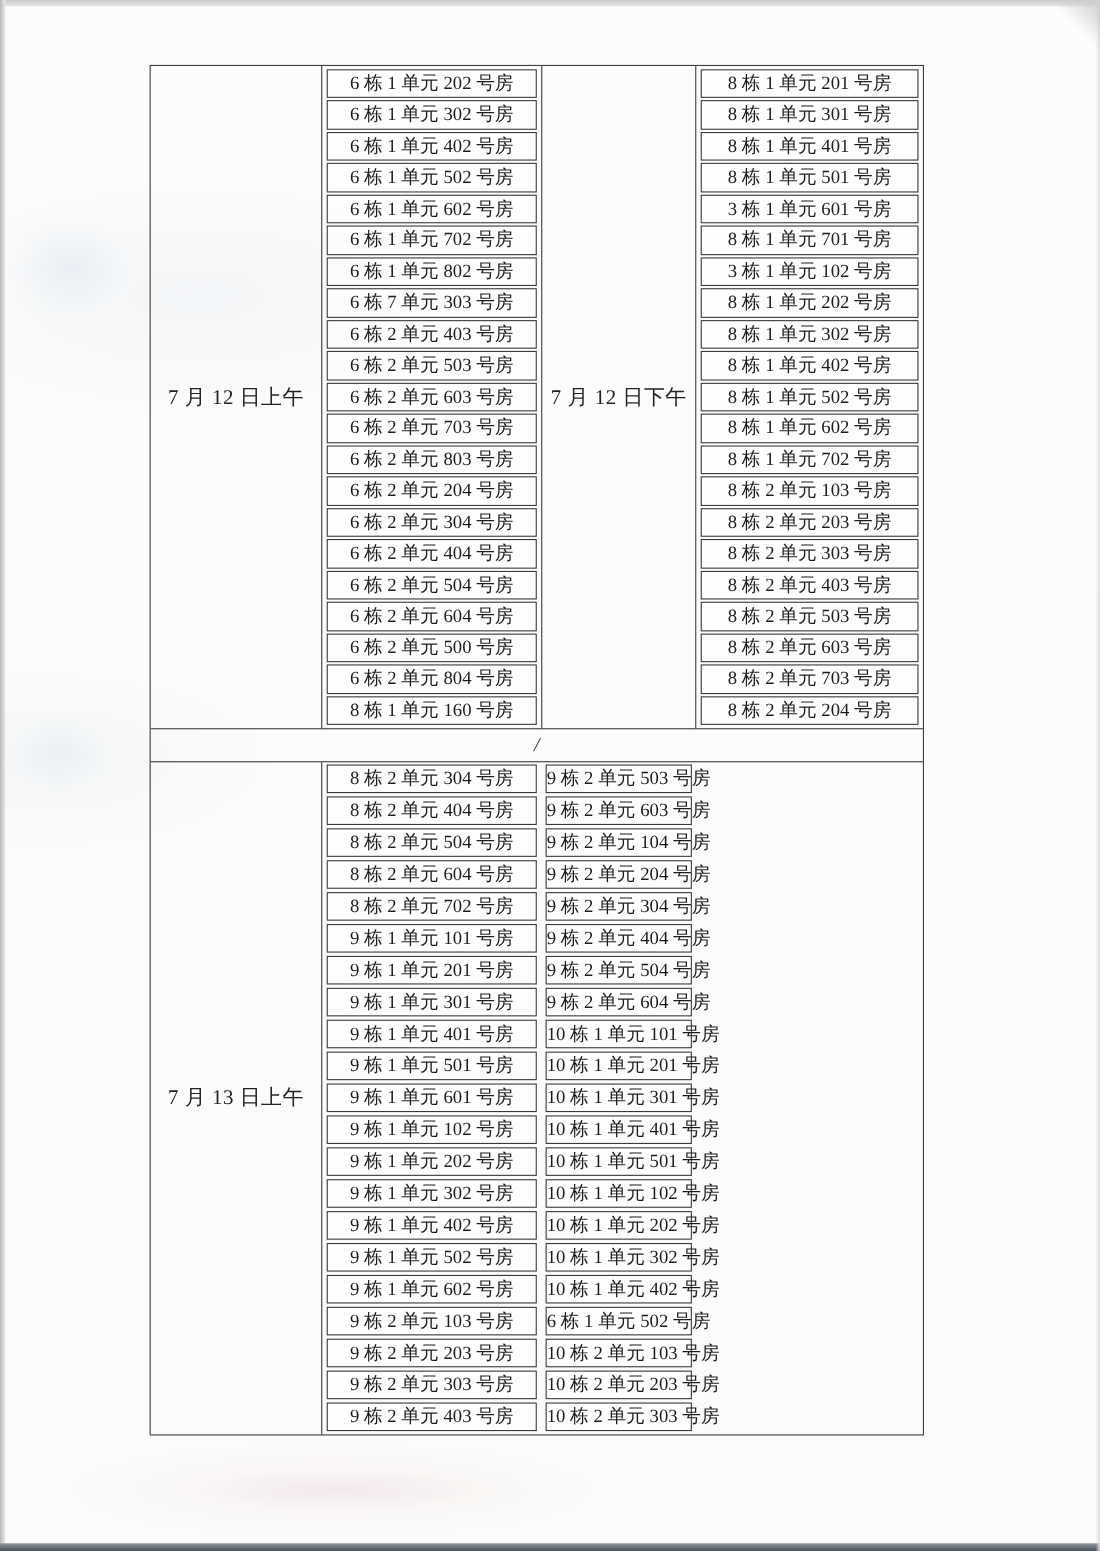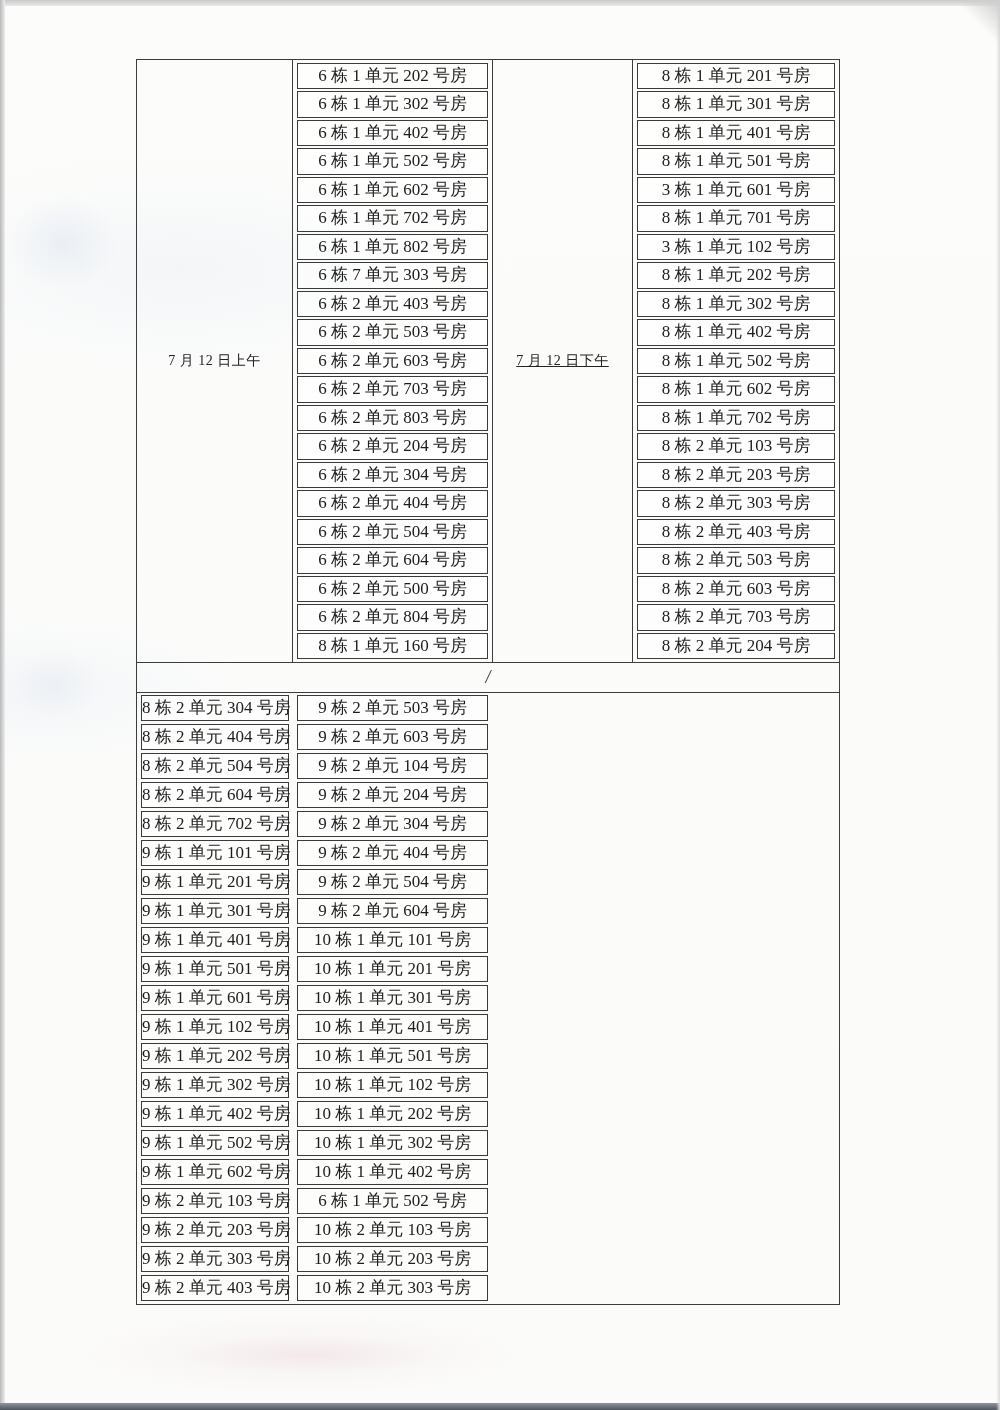--- a/index.html
+++ b/index.html
@@ -47,26 +47,26 @@
     z-index: 2;
   }
   .section {
     display: grid;
     grid-template-columns: 156px 199px 141px 1fr;
   }
   .label-cell {
     display: flex;
     align-items: center;
     justify-content: center;
-    font-size: 14px;
+    font-size: 19px;
     letter-spacing: 0.5px;
     color: #222;
   }
   .label-cell.morning   { border-right: 1.5px solid #3c3c3c; }
-  .label-cell.afternoon { border-left: 1.5px solid #3c3c3c; border-right: 1.5px solid #3c3c3c; text-decoration: underline; }
+  .label-cell.afternoon { border-left: 1.5px solid #3c3c3c; border-right: 1.5px solid #3c3c3c; }
   .room-list {
     display: flex;
     flex-direction: column;
     padding: 2.5px 4px;
     box-sizing: border-box;
   }
   .sec-0 .room-list { gap: 2px; }
   .sec-1 .room-list { gap: 3.0px; }
   .room-cell {
     box-sizing: border-box;
@@ -158,20 +158,21 @@
           <div class="room-cell">8 栋 2 单元 703 号房</div>
           <div class="room-cell">8 栋 2 单元 204 号房</div>
         </div>
   </div>
 
   <div class="separator-row">
     <span>/</span>
   </div>
 
   <div class="section sec-1">
+    <div class="label-cell morning">7 月 13 日上午</div>
     <div class="room-list">
           <div class="room-cell">8 栋 2 单元 304 号房</div>
           <div class="room-cell">8 栋 2 单元 404 号房</div>
           <div class="room-cell">8 栋 2 单元 504 号房</div>
           <div class="room-cell">8 栋 2 单元 604 号房</div>
           <div class="room-cell">8 栋 2 单元 702 号房</div>
           <div class="room-cell">9 栋 1 单元 101 号房</div>
           <div class="room-cell">9 栋 1 单元 201 号房</div>
           <div class="room-cell">9 栋 1 单元 301 号房</div>
           <div class="room-cell">9 栋 1 单元 401 号房</div>

